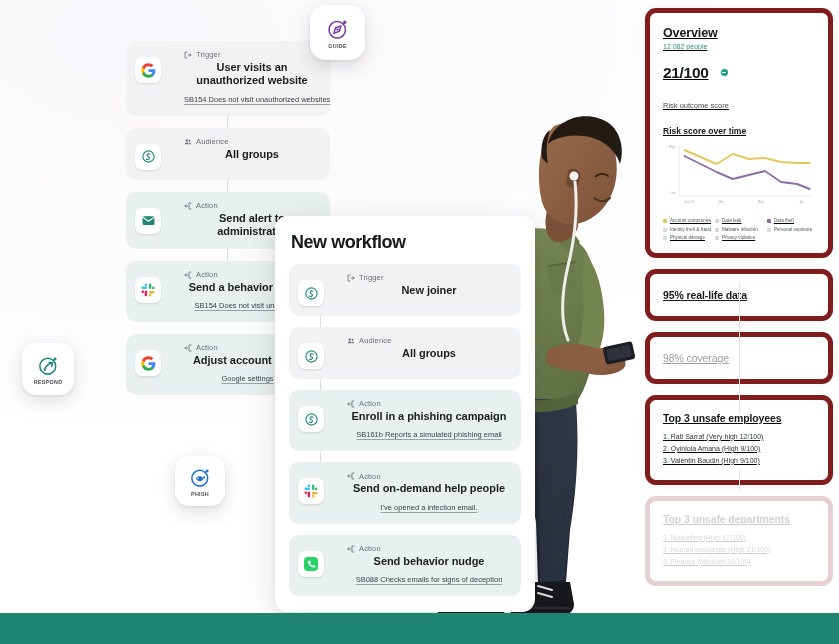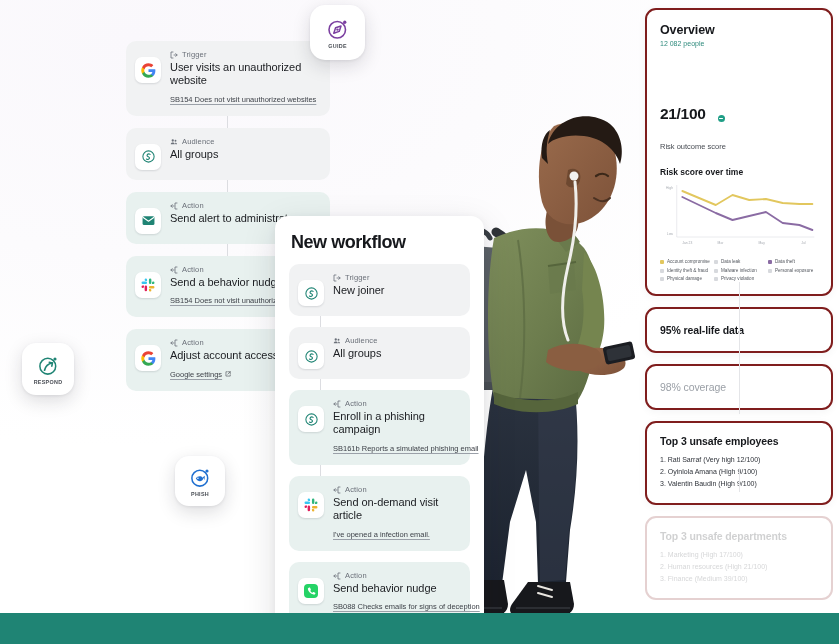--- a/index.html
+++ b/index.html
@@ -47,25 +47,26 @@
     position: absolute;
     left: 101px;
     width: 1px;
     background: #dcdde1;
   }
 
   .step {
     position: relative;
     display: flex;
     align-items: flex-start;
-    gap: 9px;
+    gap: 23px;
     padding: 9px 10px 10px 9px;
     border-radius: 10px;
     margin-bottom: 12px;
     background: #f1f2f3;
+    text-align: center;
   }
   .step.tinted { background: #e8f1ef; }
 
   .step-icon {
     flex: 0 0 auto;
     width: 26px; height: 26px;
     border-radius: 7px;
     background: #ffffff;
     box-shadow: 0 1px 2px rgba(16,24,40,.13);
     display: flex; align-items: center; justify-content: center;
@@ -81,21 +82,21 @@
     font-size: 7.5px;
     color: #6a6f78;
     letter-spacing: .02em;
     margin-bottom: 2px;
     line-height: 1;
   }
   .step-kind svg { display: block; }
 
   .step-title {
     font-size: 11px;
-    font-weight: 400;
+    font-weight: 700;
     color: #1b1d21;
     line-height: 1.22;
     letter-spacing: -.005em;
   }
 
   .step-sub {
     font-size: 7.5px;
     color: #3e4249;
     text-decoration: underline;
     text-decoration-color: #9aa0a8;
@@ -106,21 +107,21 @@
     gap: 3px;
     line-height: 1.25;
     white-space: nowrap;
   }
 
   
   #new-workflow {
     position: absolute;
     left: 275px;
     top: 216px;
-    width: 209px;
+    width: 260px;
     padding: 14px 14px 16px 14px;
     border-radius: 13px;
     background: #ffffff;
     box-shadow: 0 10px 34px rgba(23,26,40,.13), 0 2px 8px rgba(23,26,40,.06);
   }
 
   #new-workflow .panel-title {
     font-size: 18px;
     font-weight: 700;
     color: #16181c;
@@ -134,24 +135,25 @@
   
   #dashboard {
     position: absolute;
     left: 645px;
     top: 8px;
     width: 188px;
   }
 
   .dash-card {
     background: #ffffff;
-    border: 2px solid #7f1d1d;
+    border: 5px solid #7f1d1d;
     border-radius: 11px;
     box-shadow: 0 2px 9px rgba(20,24,35,.045);
     margin-bottom: 11px;
+    text-decoration: underline;
   }
 
   #overview-card { padding: 13px 13px 12px 13px; }
 
   .ov-title {
     font-size: 12.5px;
     font-weight: 700;
     color: #17191d;
     letter-spacing: -.01em;
   }
@@ -159,28 +161,27 @@
     font-size: 7px;
     color: #2f8b7d;
     margin-top: 3px;
   }
 
   .score-row { display: flex; gap: 14px; margin-top: 15px; }
   .score-col { flex: 1 1 0; min-width: 0; }
 
   .score-value {
     display: flex;
-    align-items: flex-end;
+    align-items: center;
     gap: 12px;
     font-size: 15.5px;
     font-weight: 700;
     color: #16181c;
     letter-spacing: -.02em;
     line-height: 1;
-    margin-top: 44px;
   }
   .score-dot {
     width: 7px; height: 7px;
     border-radius: 50%;
     background: #1f9e86;
     position: relative;
     flex: 0 0 auto;
   }
   .score-dot::after {
     content: "";
@@ -620,21 +621,21 @@
       </svg>
     </span>
     <div class="step-body">
       <div class="step-kind">
         <svg width="8" height="8" viewBox="0 0 16 16" aria-hidden="true">
           <path d="M14 2h-4v12h4" stroke="#6a6f78" stroke-width="1.6" fill="none" stroke-linecap="round"></path>
           <path d="M8 8H2M4.5 5.2 1.7 8l2.8 2.8" stroke="#6a6f78" stroke-width="1.6" fill="none" stroke-linecap="round" stroke-linejoin="round"></path>
         </svg>
         <span>Action</span>
       </div>
-      <div class="step-title">Send on-demand visit article</div>
+      <div class="step-title">Send on-demand help people</div>
       <span class="step-sub">I've opened a infection email.</span>
     </div>
   </div>
 
   <div class="step tinted" style="margin-bottom:0;">
     <span class="step-icon">
       <svg width="16" height="16" viewBox="0 0 24 24" aria-hidden="true">
         <rect x="1.5" y="1.5" width="21" height="21" rx="6" fill="#25D366"></rect>
         <path d="M8.4 7.6c.3-.7.6-.7.9-.7h.7c.2 0 .5 0 .8.6l1 2.4c.1.3.1.5-.1.8l-.5.6c-.2.2-.3.4-.1.7.5.9 1.5 2 2.7 2.5.3.1.5.1.7-.1l.6-.7c.2-.3.5-.3.8-.2l2.3 1.1c.3.2.4.4.4.6 0 .9-.6 1.8-1.4 2-.8.2-1.9.3-4.6-1-3-1.5-4.6-4.6-4.8-5.2-.2-.6-.6-1.9-.4-3z" fill="#ffffff"></path>
       </svg>

